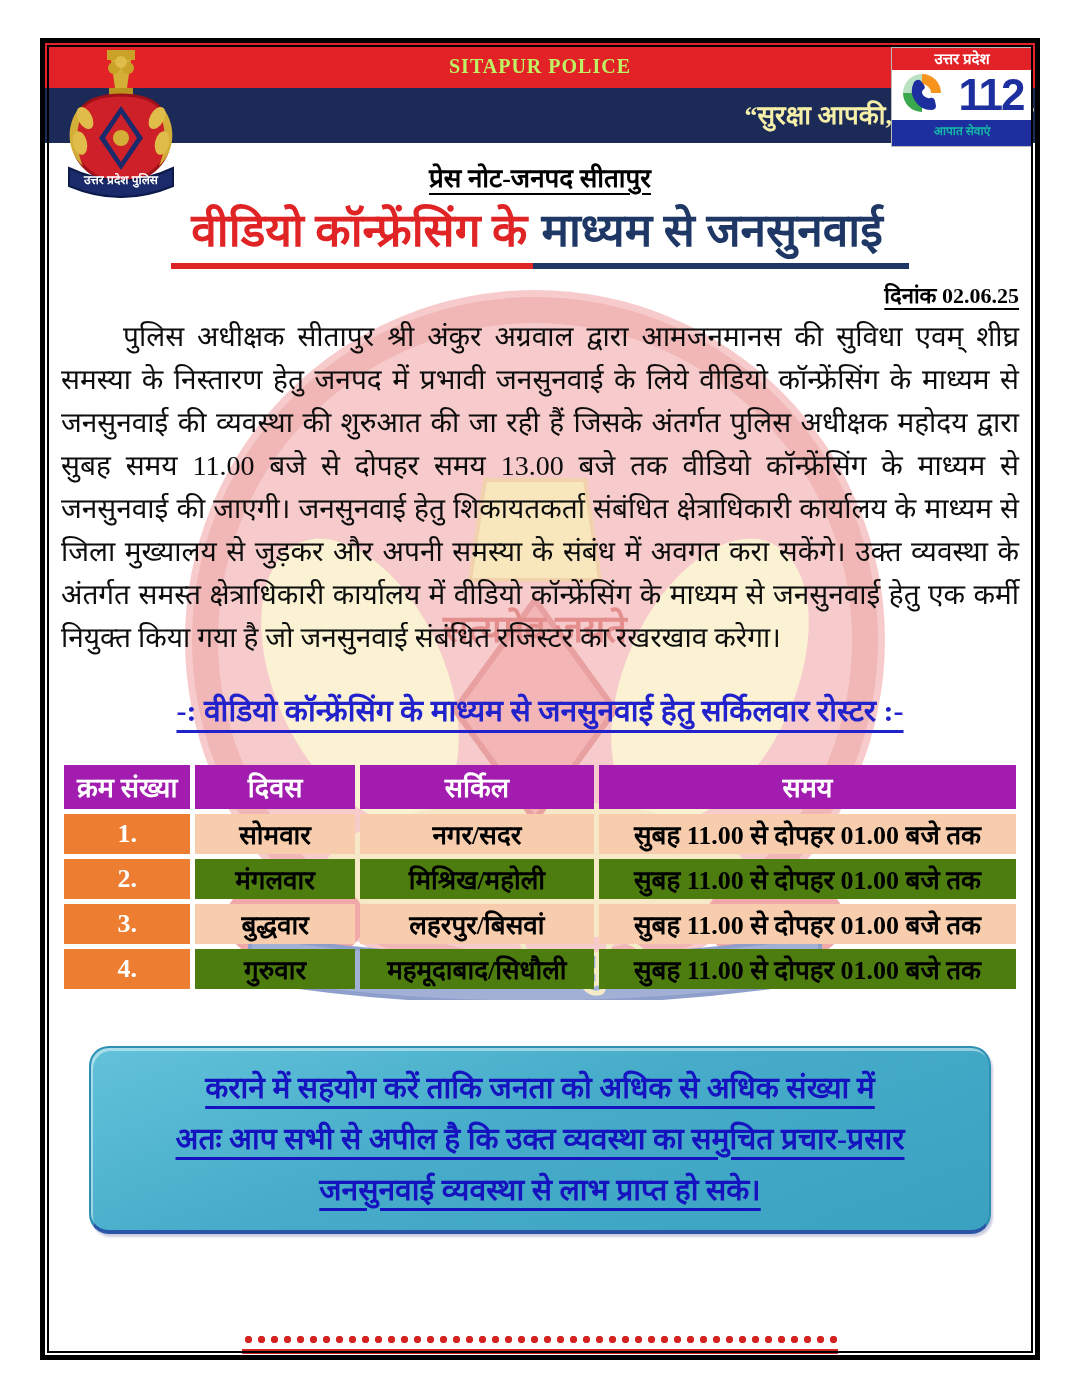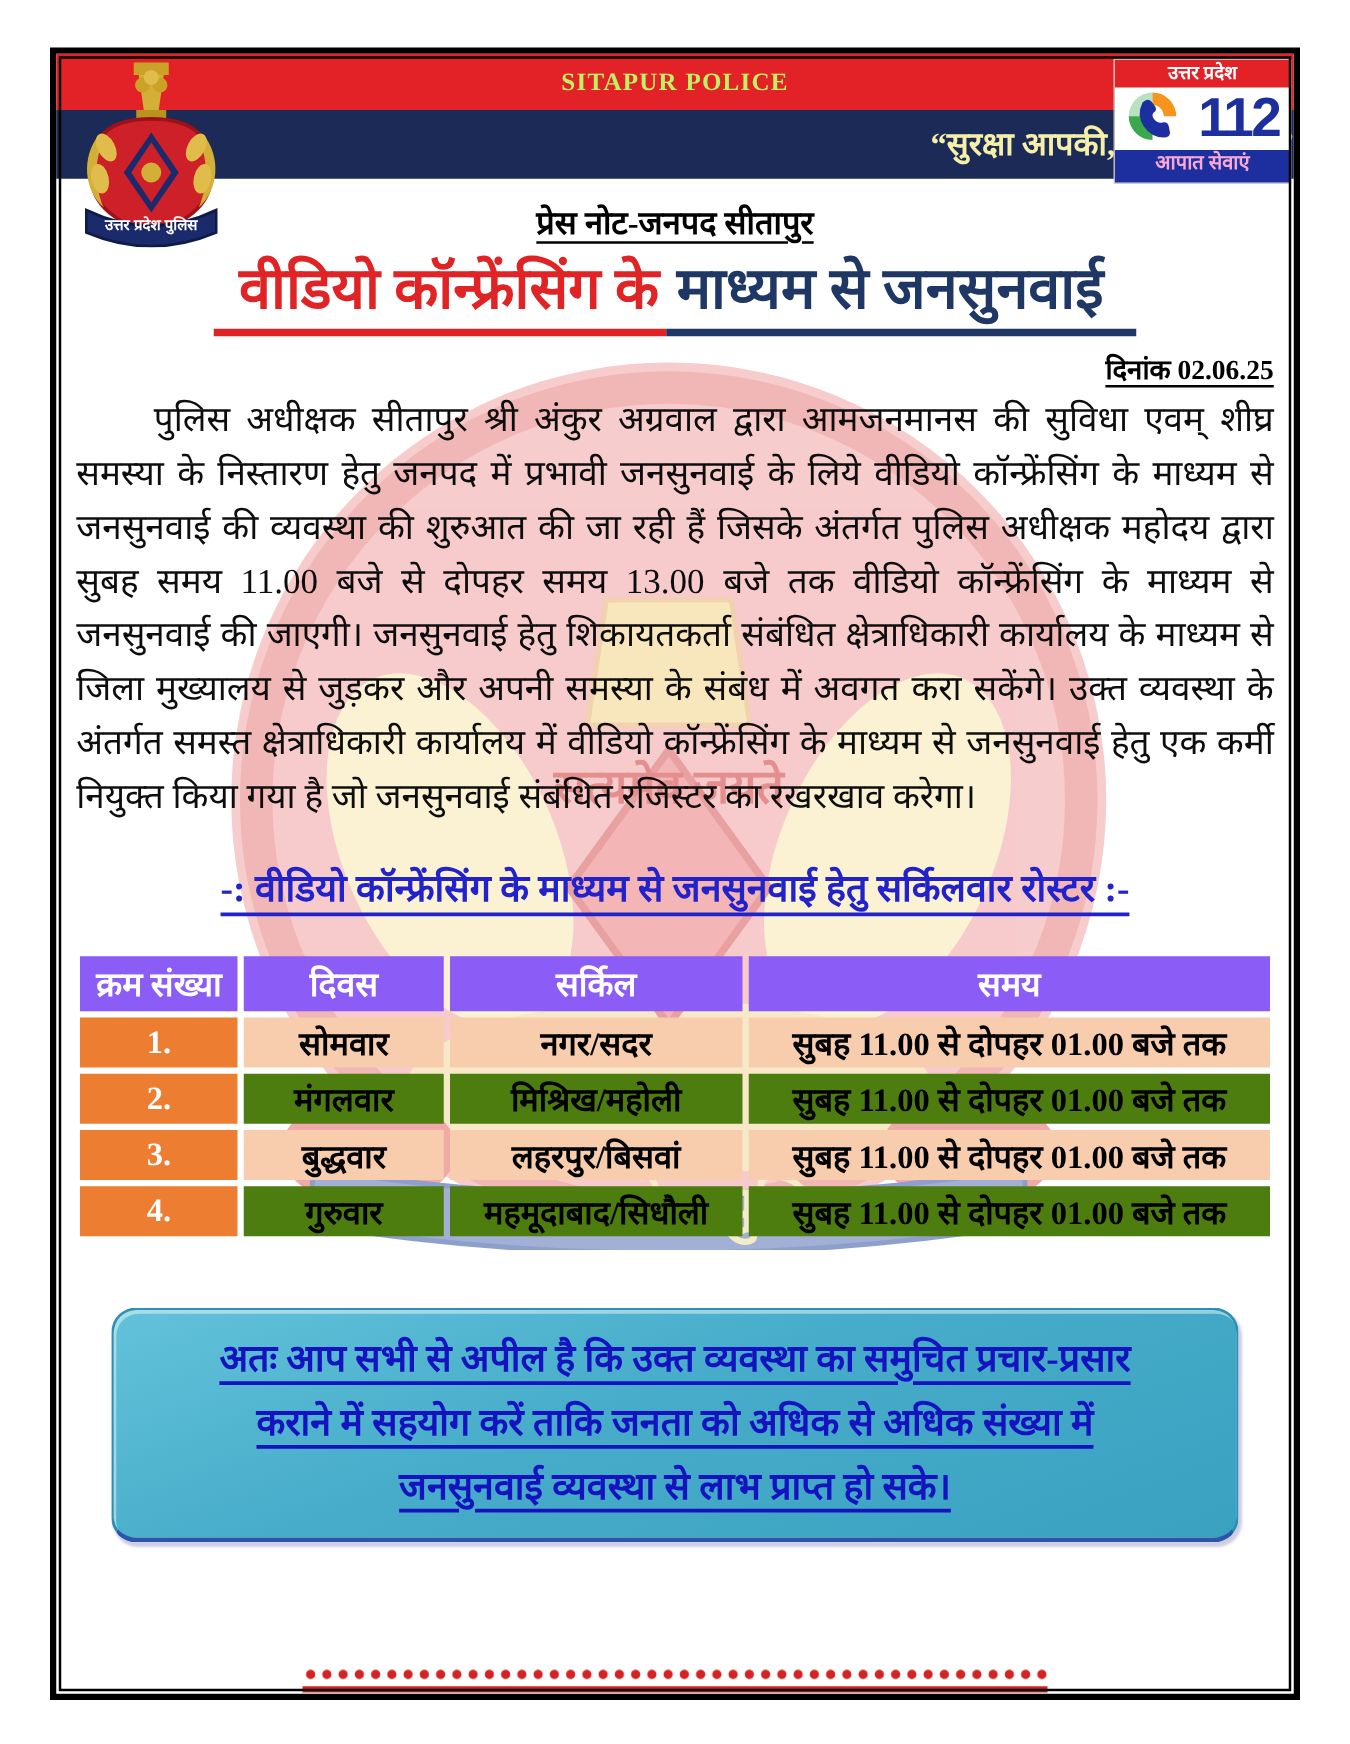--- a/index.html
+++ b/index.html
@@ -23,21 +23,21 @@
   .band-navy{height:55px;background:#1B2A56;text-align:right;}
   .band-navy span{display:inline-block;line-height:55px;color:#F5EFA8;font-weight:bold;font-size:26px;}
   .police-logo{position:absolute;left:10px;top:5px;width:132px;height:150px;z-index:4;}
   .logo-112{
     position:absolute;right:2px;top:4px;width:140px;height:98px;background:#fff;z-index:4;
     border:1px solid #bbb;display:flex;flex-direction:column;
   }
   .l112-top{height:22px;background:#E32227;color:#fff;font-weight:bold;font-size:15px;line-height:22px;text-align:center;}
   .l112-mid{flex:1;display:flex;align-items:center;justify-content:center;gap:16px;}
   .l112-num{color:#1D2F9E;font-weight:bold;font-size:44px;font-family:"Liberation Sans", sans-serif;letter-spacing:-2px;}
-  .l112-bottom{height:32px;background:#1D2F9E;color:#f9a8d4;font-weight:bold;font-size:16px;line-height:22px;text-align:center;}
+  .l112-bottom{height:32px;background:#1D2F9E;color:#14b8a6;font-weight:bold;font-size:12px;line-height:22px;text-align:center;}
   
   .press-note{
     margin-top:16px;text-align:center;font-size:26px;font-weight:bold;color:#000;
     text-decoration:underline;text-decoration-thickness:2px;text-underline-offset:6px;
   }
   .main-title{text-align:center;margin-top:10px;font-weight:bold;font-size:46px;line-height:1.12;white-space:nowrap;}
   .t-red{color:#E02425;border-bottom:6px solid #E02425;padding:0 6px 7px 20px;}
   .t-navy{color:#1E3765;border-bottom:6px solid #1E3765;padding:0 26px 7px 8px;}
   .date-line{
     text-align:right;padding-right:16px;margin-top:22px;font-size:22px;font-weight:bold;
@@ -47,21 +47,21 @@
     margin:6px 16px 0;text-indent:62px;font-size:28px;line-height:43px;text-align:justify;
     color:#0d0d0d;font-weight:500;
   }
   .roster-heading{
     text-align:center;margin-top:30px;font-size:30px;font-weight:bold;color:#2222CC;
     text-decoration:underline;text-decoration-thickness:3px;text-underline-offset:9px;
   }
   
   table.roster{margin:30px 14px 0;width:calc(100% - 28px);border-collapse:separate;border-spacing:5px;}
   table.roster th{
-    background:#8b5cf6;color:#fff;font-size:27px;font-weight:bold;height:42px;text-align:center;
+    background:#a21caf;color:#fff;font-size:27px;font-weight:bold;height:42px;text-align:center;
   }
   table.roster td{text-align:center;font-weight:bold;font-size:26px;height:38px;color:#000;}
   td.num{background:#ED7D31;color:#fff !important;font-size:25px;}
   tr.odd td.data{background:#F7CDAD;}
   tr.even td.data{background:#4d7c0f;}
   .col1{width:13.5%;} .col2{width:17%;} .col3{width:25%;} .col4{width:44.5%;}
   
   .appeal-box{
     margin:52px 44px 0;height:168px;border-radius:20px;
     background:linear-gradient(160deg,#63C2DA 0%,#46ACC9 45%,#3AA1C1 100%);
@@ -204,21 +204,21 @@
       <tr class="even">
         <td class="num">4.</td>
         <td class="data">गुरुवार</td>
         <td class="data">महमूदाबाद/सिधौली</td>
         <td class="data">सुबह 11.00 से दोपहर 01.00 बजे तक</td>
       </tr>
     </tbody>
       </table>
 
     <div class="appeal-box">
+      <div class="appeal-line">कराने में सहयोग करें ताकि जनता को अधिक से अधिक संख्या में</div>
       <div class="appeal-line">अतः आप सभी से अपील है कि उक्त व्यवस्था का समुचित प्रचार-प्रसार</div>
-      <div class="appeal-line">कराने में सहयोग करें ताकि जनता को अधिक से अधिक संख्या में</div>
       <div class="appeal-line">जनसुनवाई व्यवस्था से लाभ प्राप्त हो सके।</div>
     </div>
 
     <div class="dots-row"></div>
     <div class="dots-line"></div>
   </div>
 </div>
 
 </body></html>

